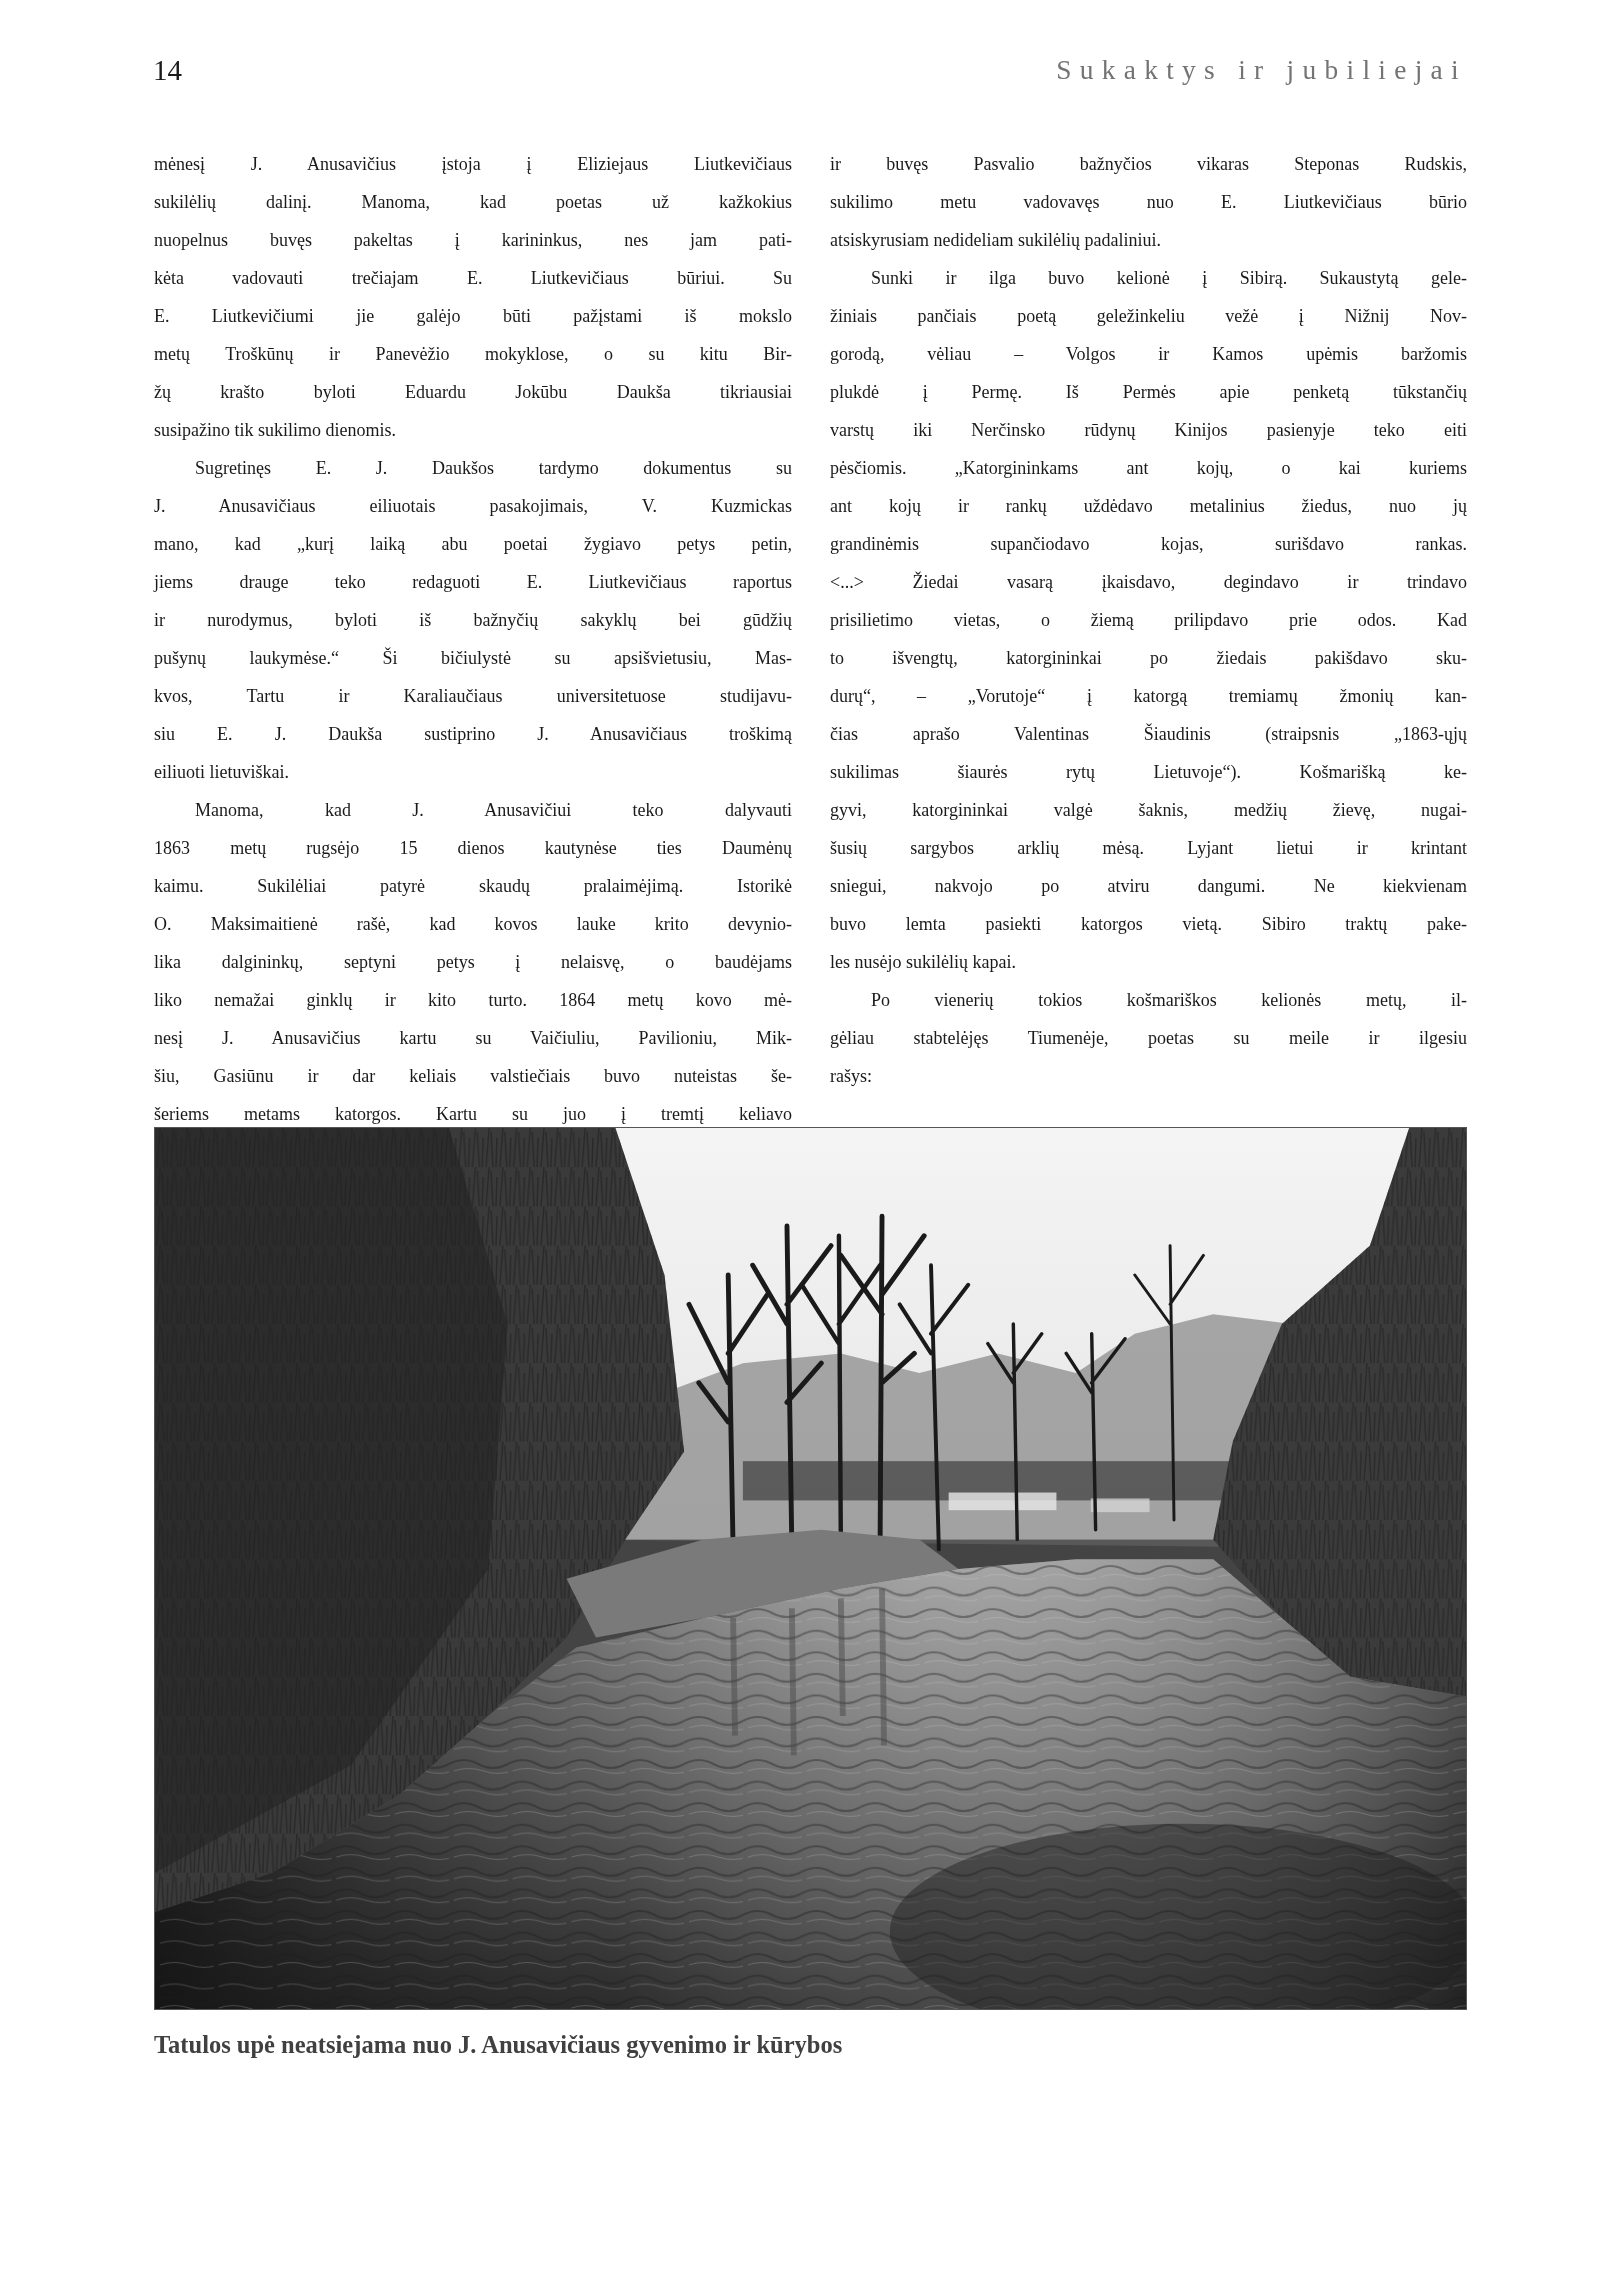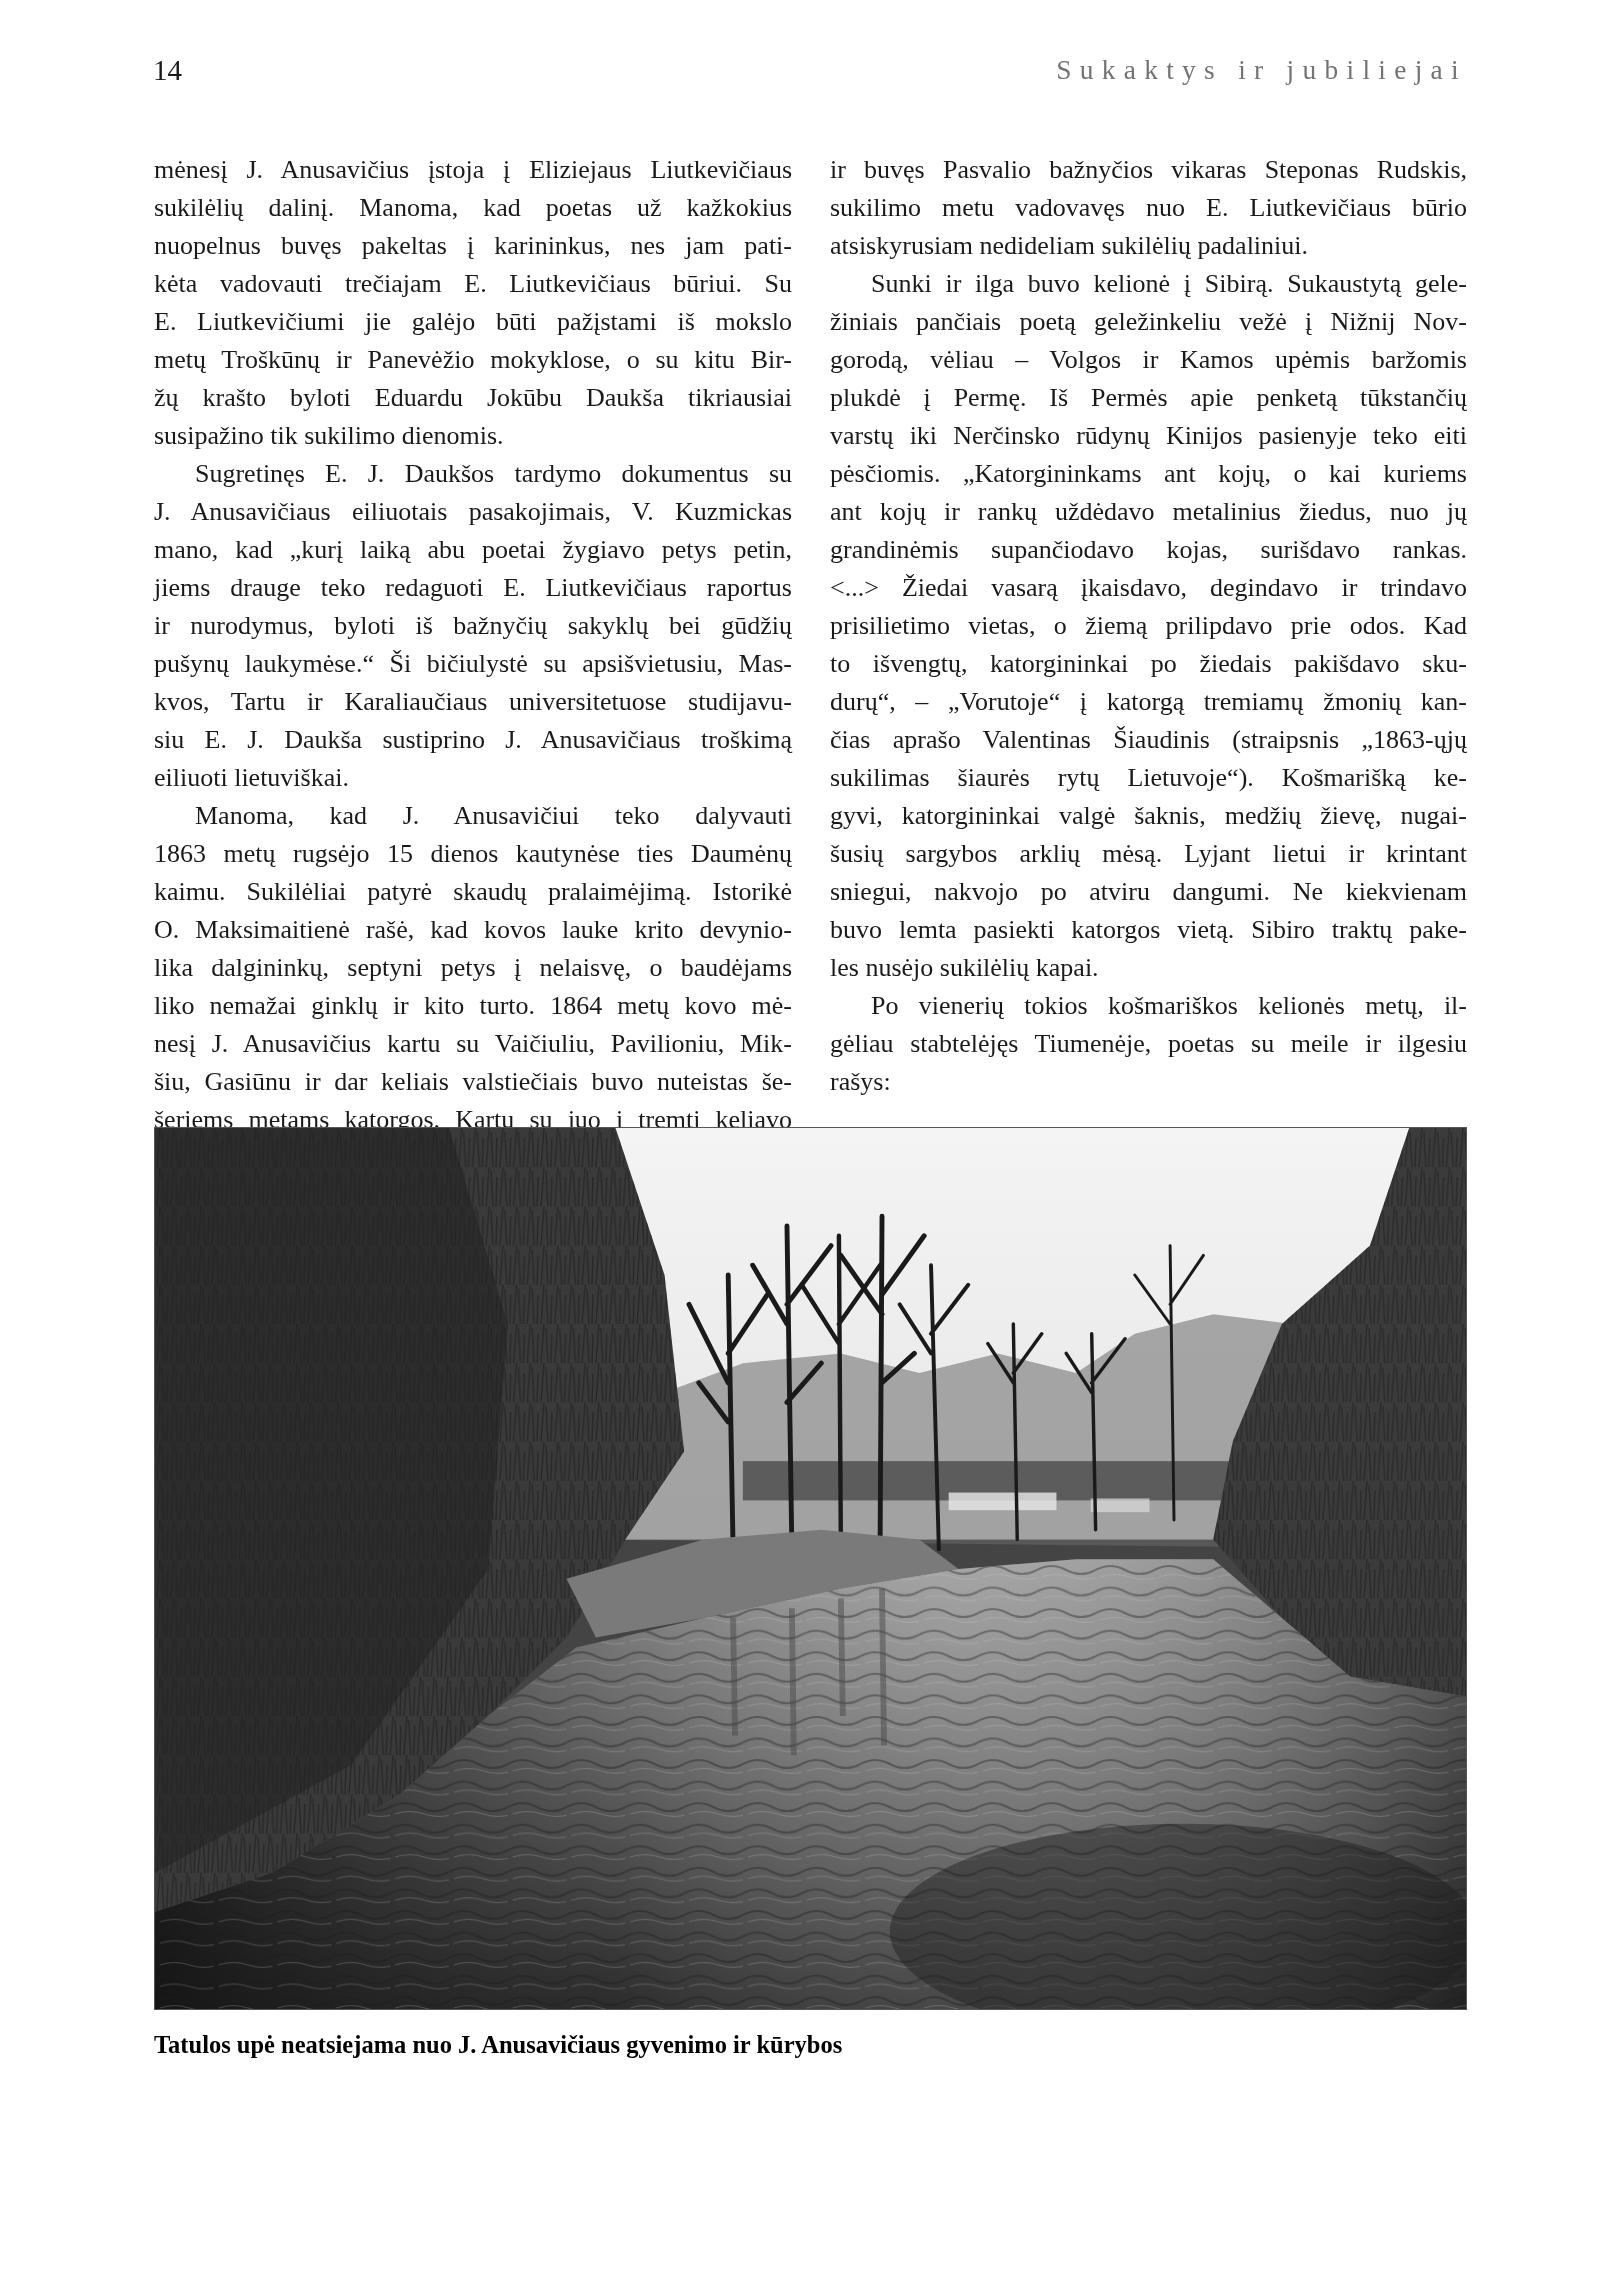--- a/index.html
+++ b/index.html
@@ -1,31 +1,31 @@
 <!DOCTYPE html>
 <html><head>
 <meta charset="utf-8">
 <style>
   html, body { margin: 0; padding: 0; background: #ffffff; }
   body { width: 1621px; height: 2293px; position: relative; overflow: hidden;
          font-family: "Liberation Serif", "DejaVu Serif", serif; color: #1a1a1a; }
   .page-number { position: absolute; left: 153px; top: 51px; font-size: 29px; line-height: 39px; }
   .running-head { position: absolute; right: 154px; top: 51px; font-size: 27.4px; line-height: 39px;
                   letter-spacing: 8.3px; color: #737373; }
-  .column { position: absolute; top: 151px; font-size: 26px; line-height: 38px; font-family: Liberation Serif, serif; }
+  .column { position: absolute; top: 145px; font-size: 18px; line-height: 38px; font-family: Liberation Serif, serif; }
   .col-left { left: 154px; width: 638px; }
   .col-right { left: 830px; width: 637px; }
   .line { display: block; height: 38px; white-space: nowrap; text-align: justify; text-align-last: justify; overflow: visible; }
   .line.last { text-align-last: left; }
   .line.indent { padding-left: 41px; }
   .photo { position: absolute; left: 154px; top: 1127px; width: 1311px; height: 881px;
            border: 1px solid #555; overflow: hidden; background: #444; }
   .photo svg { display: block; width: 100%; height: 100%; }
   .caption { position: absolute; left: 154px; top: 2028px; font-size: 24.5px; line-height: 33px;
-             font-weight: bold; color: #000000; }
+             font-weight: bold; color: #404040; }
 </style>
 </head>
 <body>
 
 <div class="page-number">14</div>
 <div class="running-head">Sukaktys ir jubiliejai</div>
 
 <div class="column col-left" id="col-left">
     <span class="line">mėnesį J. Anusavičius įstoja į Eliziejaus Liutkevičiaus</span>
     <span class="line">sukilėlių dalinį. Manoma, kad poetas už kažkokius</span>

